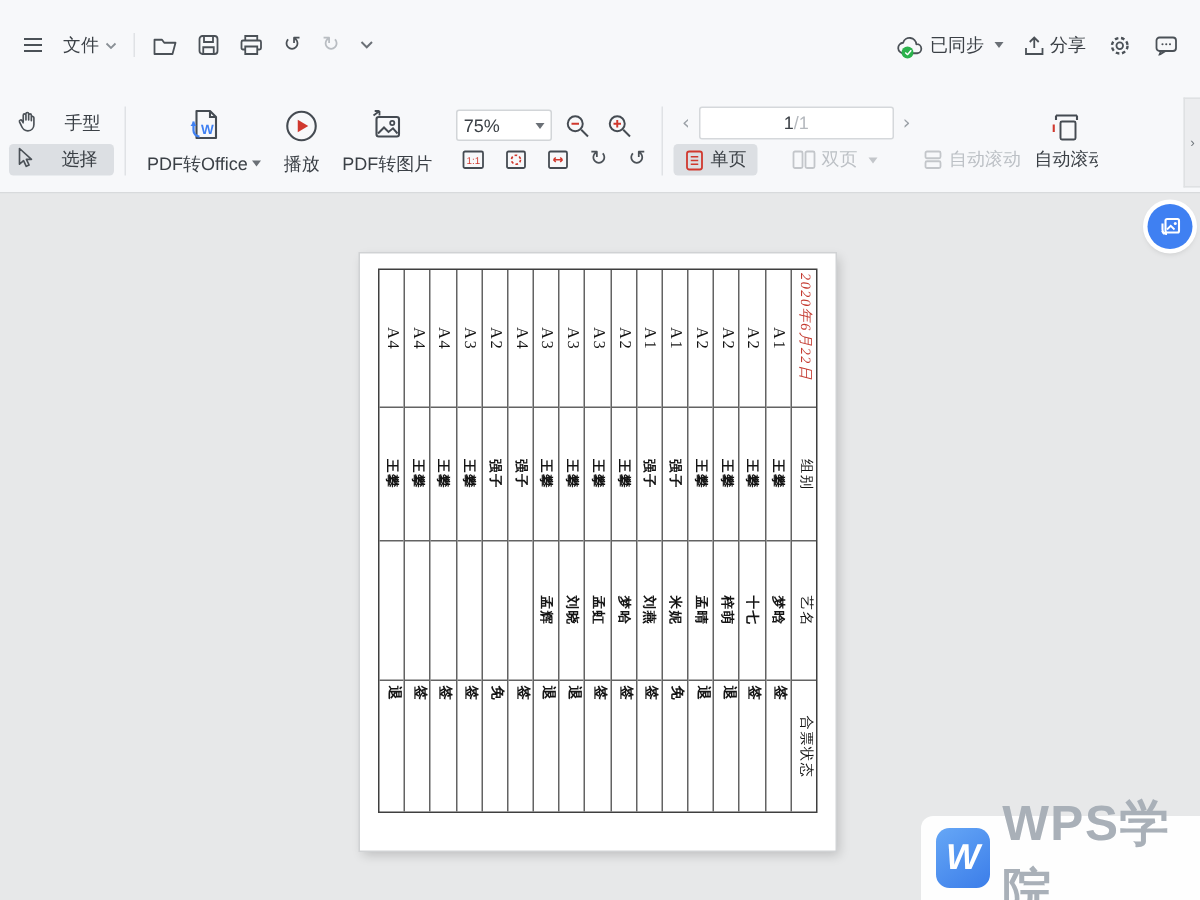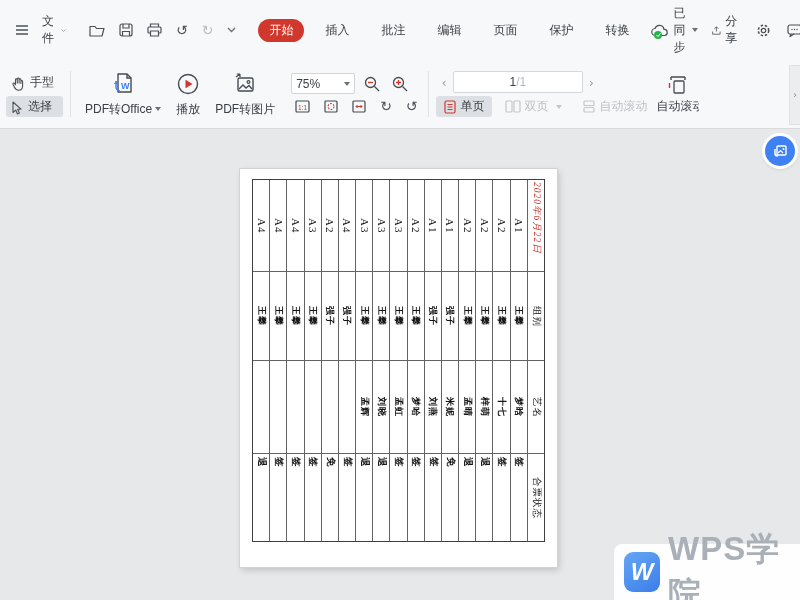--- a/index.html
+++ b/index.html
@@ -19,21 +19,21 @@
   .mb-ico{padding:0 7px;display:flex;align-items:center;height:100%}
   .mtab{padding:3px 11px;margin:0 5px;border-radius:13px;white-space:nowrap;cursor:default}
   .mtab.active{background:#d0382e;color:#fff}
   .mb-right{margin-left:auto;display:flex;align-items:center;gap:2px}
 
   
   .toolbar{height:68px;background:#f7f8fa;border-bottom:1px solid #d8dadc;display:flex;align-items:center;
            padding:0 0 0 6px;position:relative;z-index:20}
   .toolbar .vdiv{height:46px;margin:0 7px}
   .stack{display:flex;flex-direction:column;justify-content:center;gap:3px}
-  .toolrow{display:flex;align-items:flex-end;gap:5px;padding:2px 9px 2px 5px;border-radius:3px;white-space:nowrap}
+  .toolrow{display:flex;align-items:flex-start;gap:18px;padding:2px 9px 2px 5px;border-radius:3px;white-space:nowrap}
   .toolrow.active{background:#dcdfe3}
   .bigbtn{display:flex;flex-direction:column;align-items:center;gap:4px;padding:2px 7px;white-space:nowrap;cursor:default}
   .bigbtn .lbl{display:flex;align-items:center}
   .combo{width:54px;height:19px;background:#fff;border:1px solid #d2d5d8;border-radius:2px;
          display:flex;align-items:center;padding:0 4px;justify-content:space-between}
   .iconbtn{padding:2px 3px;display:flex;align-items:center;justify-content:center}
   .uarr{font-family:"DejaVu Sans",sans-serif;font-size:14px;color:#4b5157;line-height:1}
   .pagebox{background:#fff;border:1px solid #d5d8db;border-radius:2px;display:flex;align-items:center;justify-content:center}
   .tb-pagebox{width:128px;height:20px}
   .navarr{color:#9aa0a6;font-size:13px;padding:0 6px;font-family:"DejaVu Sans",sans-serif}
@@ -129,29 +129,20 @@
       </svg>
   </span>
   <span class="mb-ico uarr">↺</span>
   <span class="mb-ico uarr" style="color:#b9bdc2">↻</span>
   <span class="mb-ico">
     <svg width="9" height="6" viewBox="0 0 9 6">
         <path d="M1 1l3.5 3.5L8 1" stroke="#6b7076" stroke-width="1.3" fill="none"></path>
       </svg>
   </span>
 
-  <nav id="menu-tabs" class="row" style="margin-left:10px">
-      <span class="mtab active">开始</span>
-      <span class="mtab">插入</span>
-      <span class="mtab">批注</span>
-      <span class="mtab">编辑</span>
-      <span class="mtab">页面</span>
-      <span class="mtab">保护</span>
-      <span class="mtab">转换</span>
-    </nav>
 
   <div class="mb-right">
     <span class="mb-item">
       <span style="position:relative;display:inline-block">
         <svg width="18" height="13" viewBox="0 0 18 13">
             <path d="M4.5 11.5a3.5 3.5 0 0 1-.4-7 4.5 4.5 0 0 1 8.8 1 3 3 0 0 1 .6 6z" stroke="#4b5157" stroke-width="1.2" fill="none" stroke-linejoin="round"></path>
           </svg>
         <span style="position:absolute;left:3px;bottom:-2px;width:8px;height:8px;border-radius:50%;background:#2bb24c;display:flex;align-items:center;justify-content:center">
           <svg width="5" height="4" viewBox="0 0 5 4">
               <path d="M.5 2l1.5 1.5L4.5.5" stroke="#fff" stroke-width="1" fill="none"></path>
@@ -289,21 +280,21 @@
 
   <div class="stack">
     <div class="row">
       <span class="navarr">‹</span>
       <span class="pagebox tb-pagebox">
         <span>1</span>
           <span class="dim">/1</span>
       </span>
       <span class="navarr">›</span>
     </div>
-    <div class="row" style="gap:6px">
+    <div class="row" style="gap:16px">
       <span class="modebtn active">
         <svg width="14" height="14" viewBox="0 0 14 14">
             <rect x="2" y="1" width="10" height="12" rx="1.5" stroke="#d0382e" stroke-width="1.2" fill="none"></rect>
             <path d="M4.5 4.5h5M4.5 7h5M4.5 9.5h5" stroke="#d0382e" stroke-width="1"></path>
           </svg>
         <span>单页</span>
       </span>
       <span class="modebtn disabled">
         <svg width="16" height="13" viewBox="0 0 16 13">
             <rect x="1" y="1" width="6" height="11" rx="1" stroke="#c3c6ca" stroke-width="1.2" fill="none"></rect>

